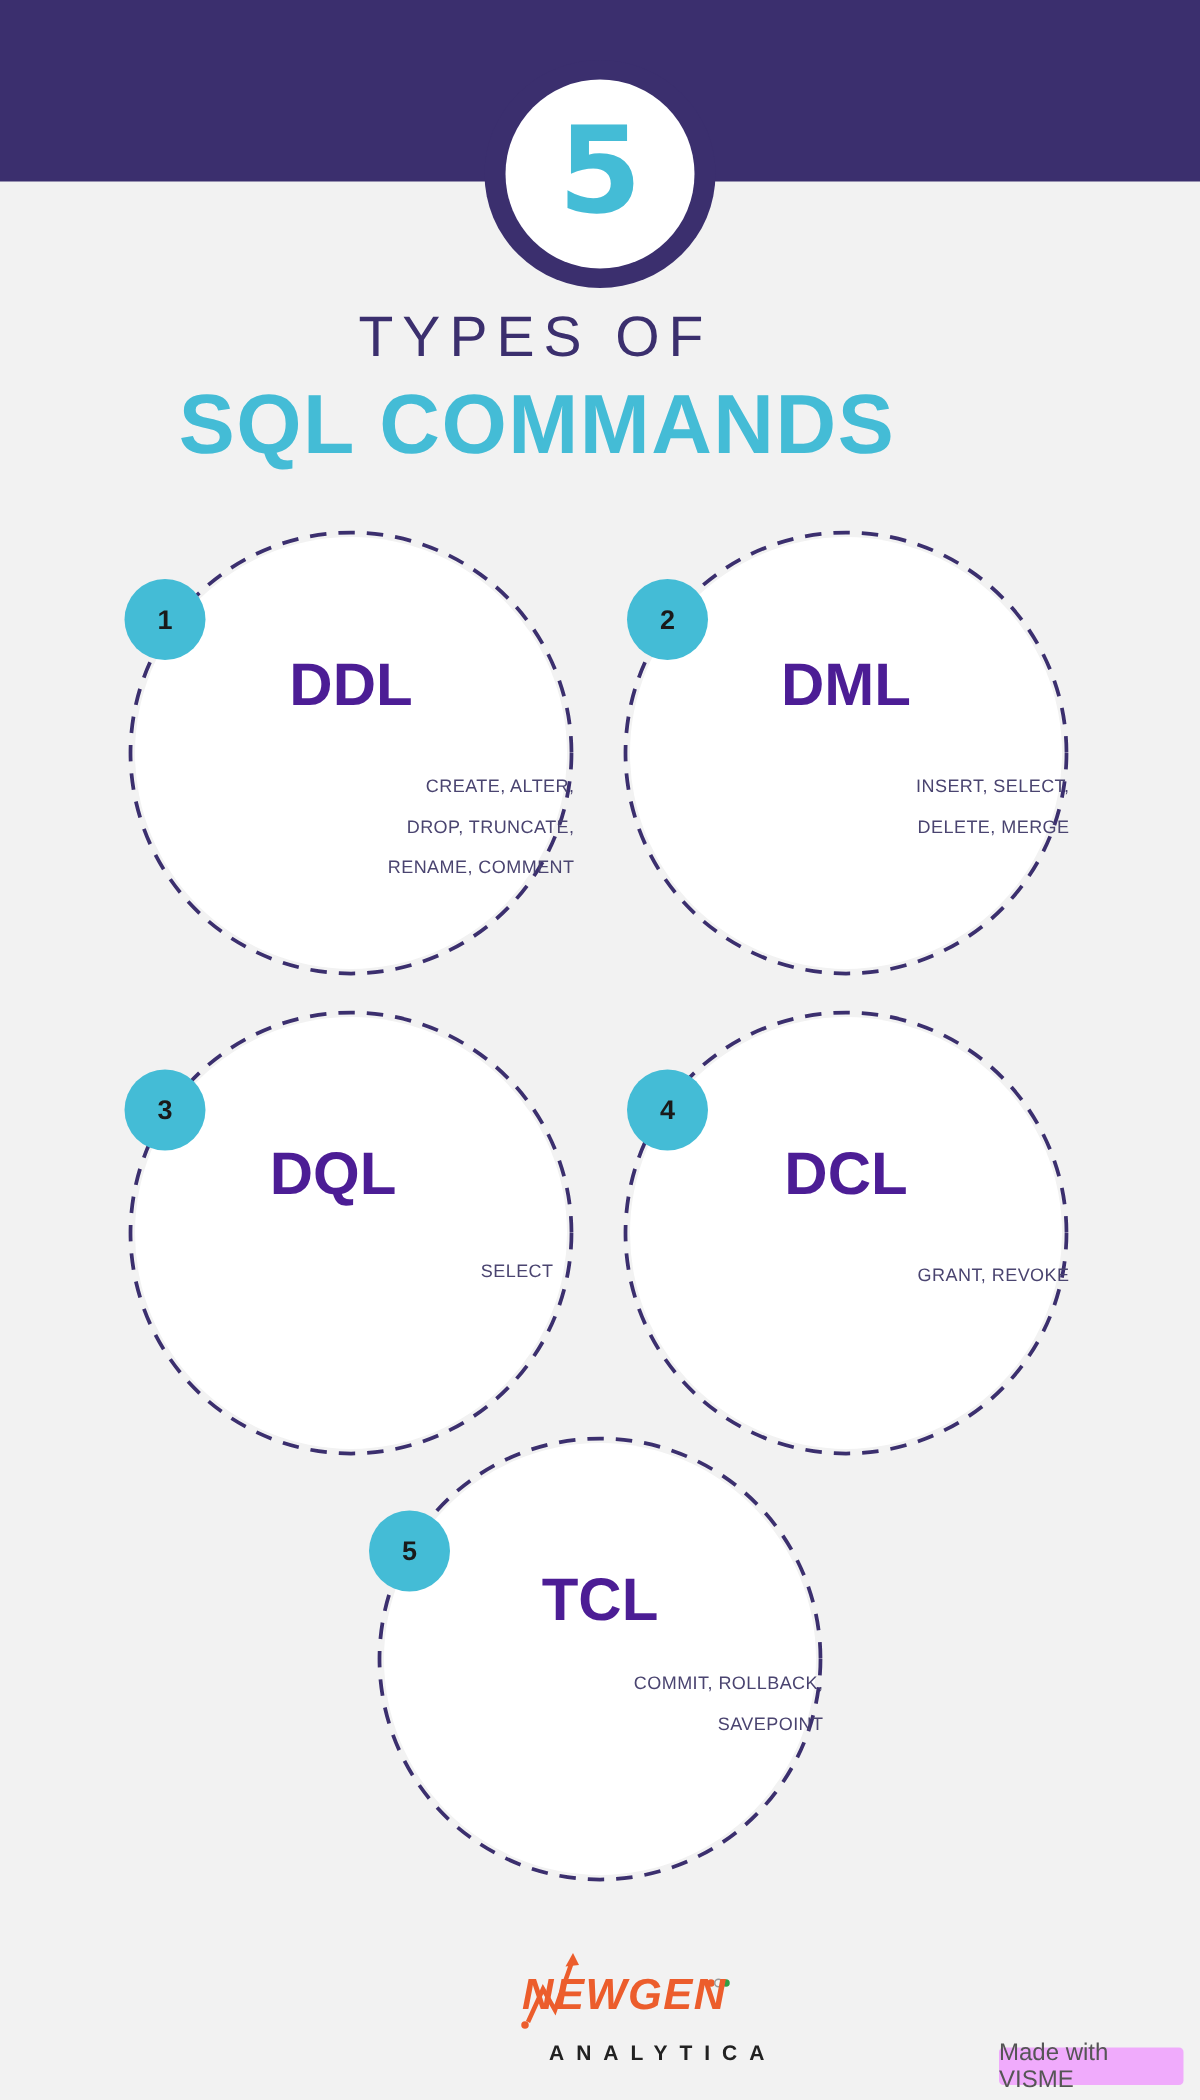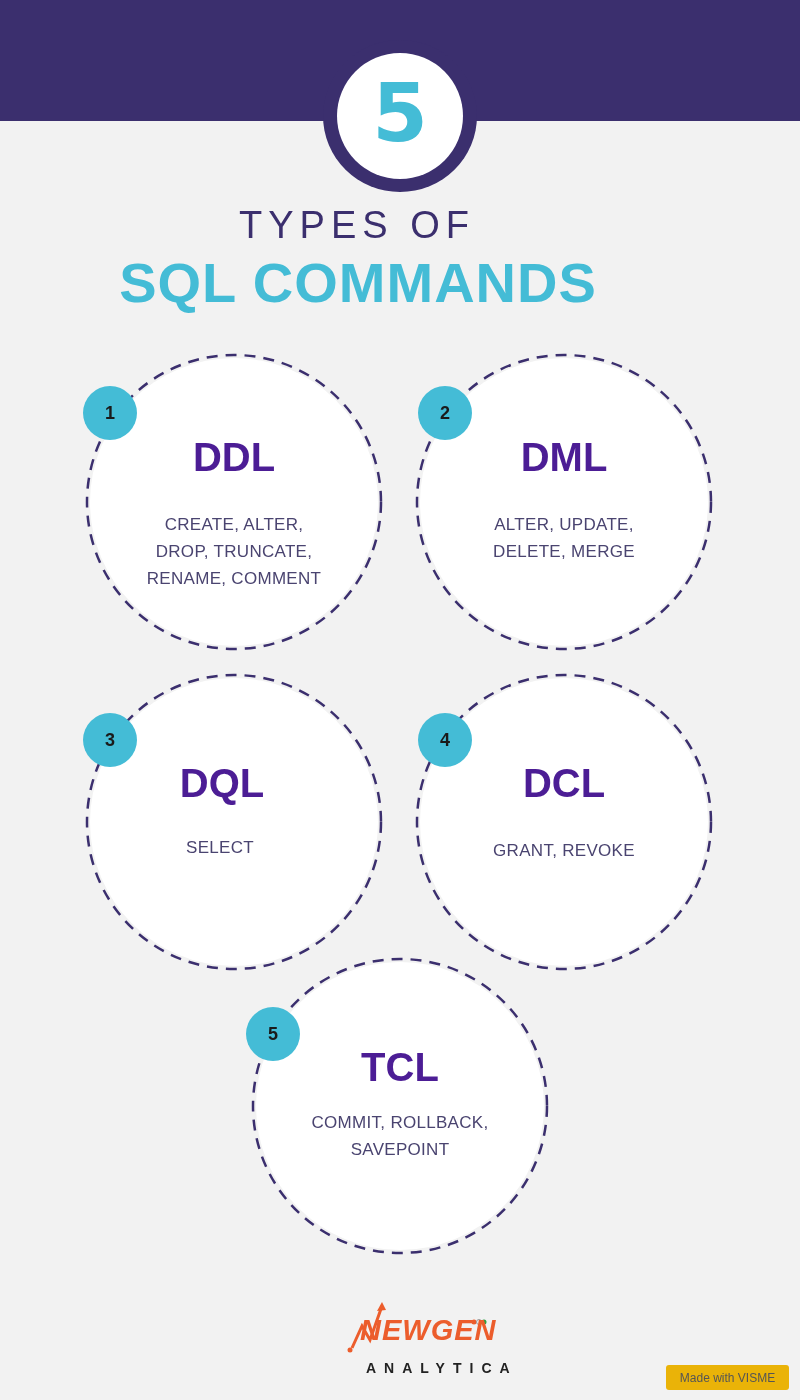--- a/index.html
+++ b/index.html
@@ -32,38 +32,38 @@
     }
     .card-fill {
       position: absolute; left: 5px; top: 5px; right: 5px; bottom: 5px; border-radius: 50%; background: #ffffff;
     }
     .card svg.ring { position: absolute; left: 0; top: 0; }
     .card-title {
       position: absolute; left: 0; width: 100%; text-align: center;
       font-size: 40px; font-weight: bold; color: #4c1d95;
     }
     .card-desc {
-      position: absolute; left: 0; width: 100%; text-align: center;
-      font-size: 17px; color: #4a4470; line-height: 27px; letter-spacing: 0.3px;
+      position: absolute; left: 0; width: 100%; text-align: right;
+      font-size: 12px; color: #4a4470; line-height: 27px; letter-spacing: 0.3px;
     }
     .badge {
       position: absolute; width: 54px; height: 54px; border-radius: 50%; background: #44bcd6;
       display: flex; align-items: center; justify-content: center;
       font-weight: bold; font-size: 18px; color: #1a1a1a;
     }
     .logo { position: absolute; left: 346px; top: 1300px; width: 142px; height: 60px; }
     .logo-word {
-      position: absolute; left: 14px; top: 14px; font-size: 29px; font-weight: bold; color: #ec5d2c; letter-spacing: 1px; font-style: italic;
+      position: absolute; left: 2px; top: 14px; font-size: 29px; font-weight: bold; color: #ec5d2c; letter-spacing: 1px; font-style: italic;
     }
     .logo-sub {
       position: absolute; left: 20px; top: 60px; font-size: 14px; font-weight: bold; color: #222; letter-spacing: 8px;
     }
     .visme {
-      position: absolute; left: 666px; top: 1365px; width: 123px; height: 25px; background: #eab308; border-radius: 3px;
-      font-size: 12px; color: #555; display: flex; align-items: center; justify-content: center;
+      position: absolute; left: 666px; top: 1365px; width: 123px; height: 25px; background: #f0abfc; border-radius: 3px;
+      font-size: 16px; color: #555; display: flex; align-items: center; justify-content: center;
     }
   </style>
 </head>
 <body>
 
 <div class="top-band"></div>
 <div class="hero-ring"></div>
 <div class="hero-inner">
   <span class="hero-number">5</span>
 </div>
@@ -84,21 +84,21 @@
 </div>
 <div class="badge" style="left:83px; top:386px;">1</div>
 
 <div class="card" style="left:415px; top:353px;">
   <div class="card-fill"></div>
   <svg class="ring" width="298" height="298">
     <circle cx="149" cy="149" r="147" fill="none" stroke="#3b2f6e" stroke-width="2.5" stroke-dasharray="11 8"></circle>
   </svg>
   <div class="card-title" style="top:82px;">DML</div>
   <div class="card-desc" style="top:158px;">
-    <div>ALTER, UPDATE,</div>
+    <div>INSERT, SELECT,</div>
     <div>DELETE, MERGE</div>
   </div>
 </div>
 <div class="badge" style="left:418px; top:386px;">2</div>
 
 <div class="card" style="left:85px; top:673px;">
   <div class="card-fill"></div>
   <svg class="ring" width="298" height="298">
     <circle cx="149" cy="149" r="147" fill="none" stroke="#3b2f6e" stroke-width="2.5" stroke-dasharray="11 8"></circle>
   </svg>

